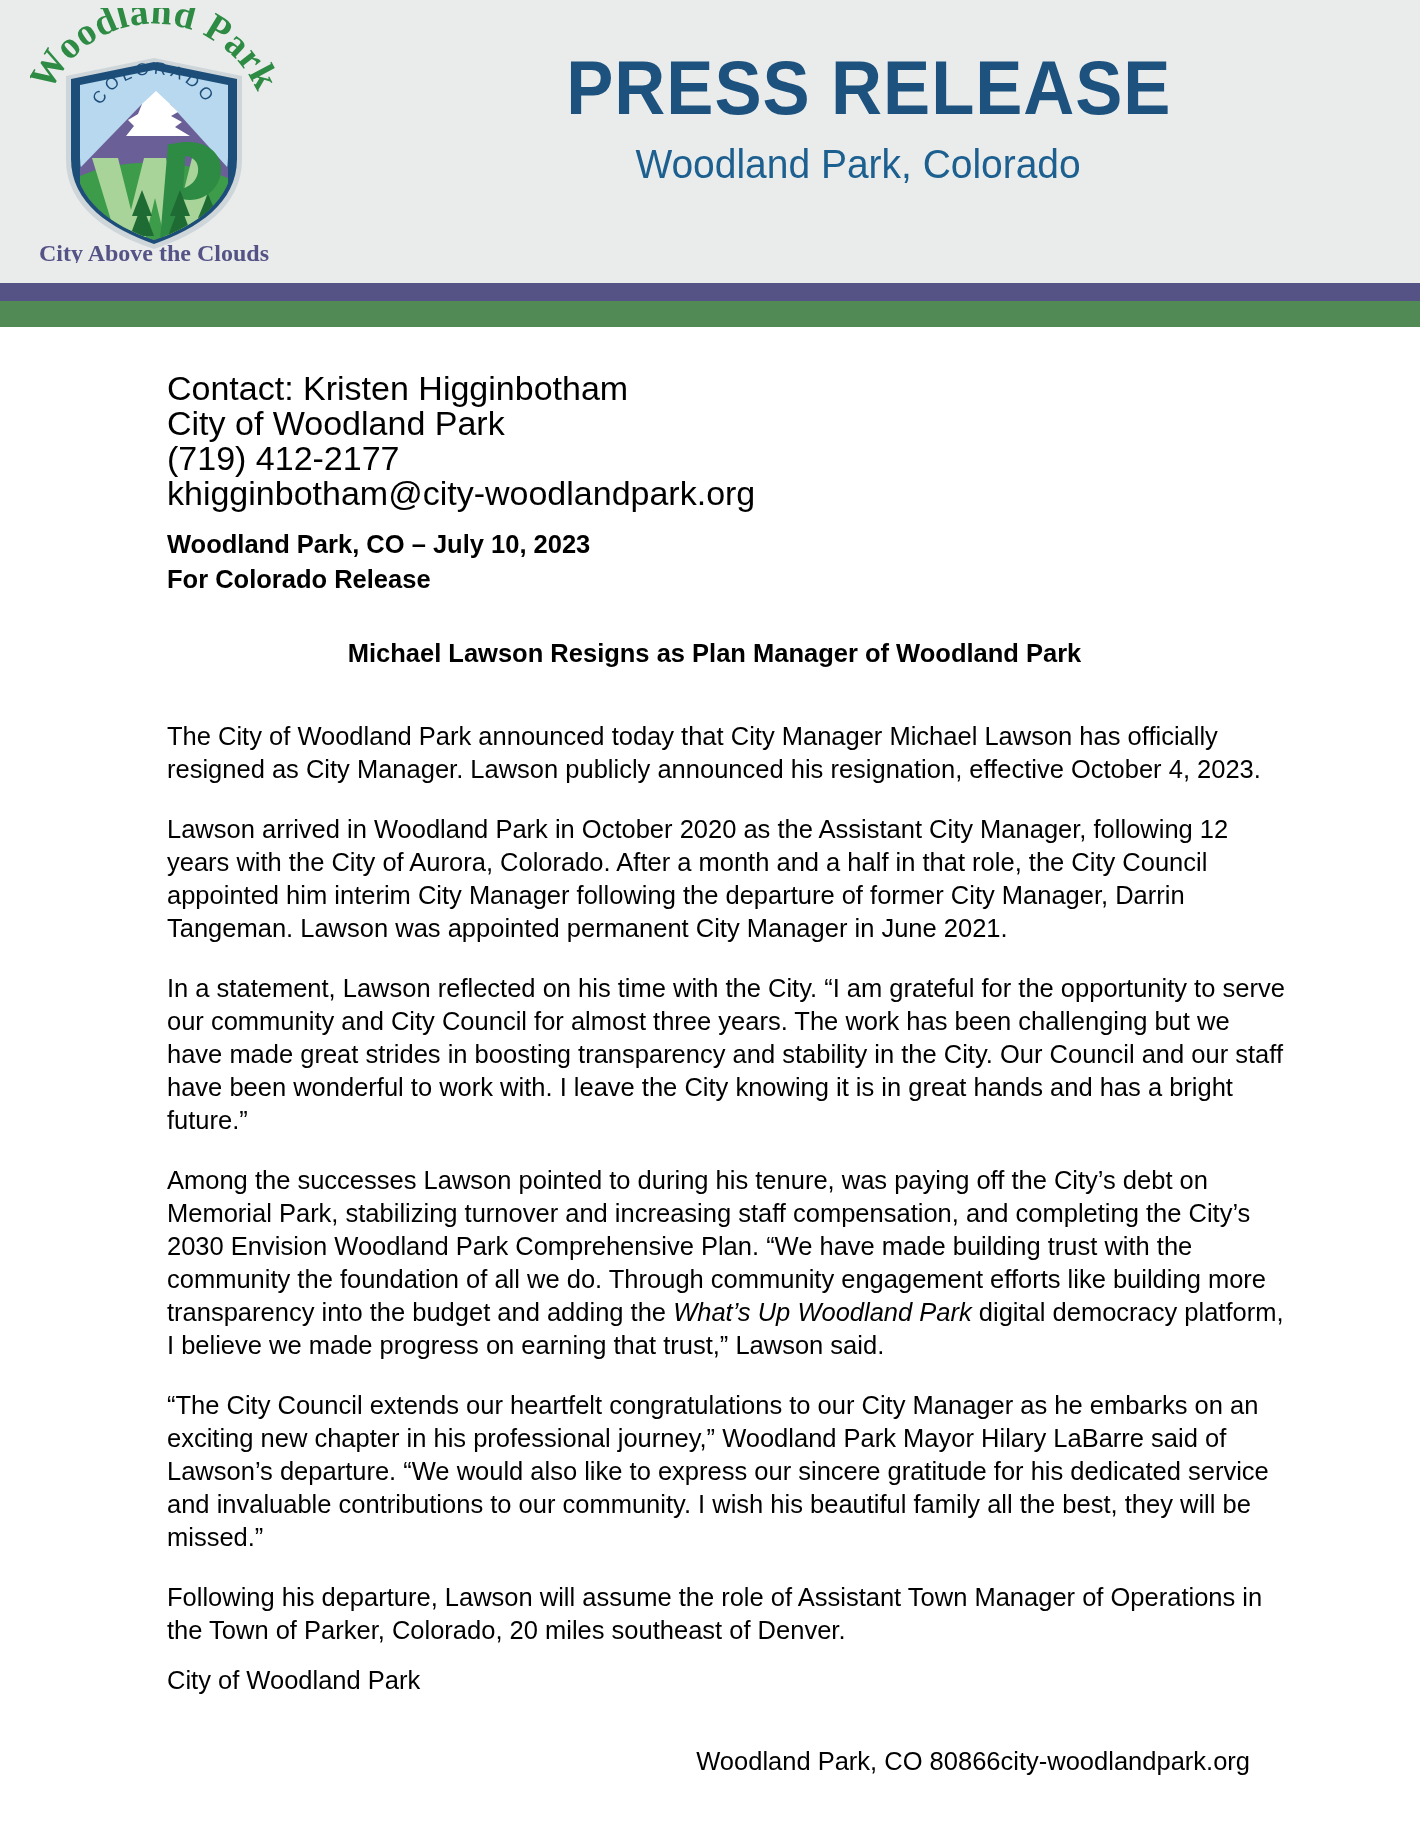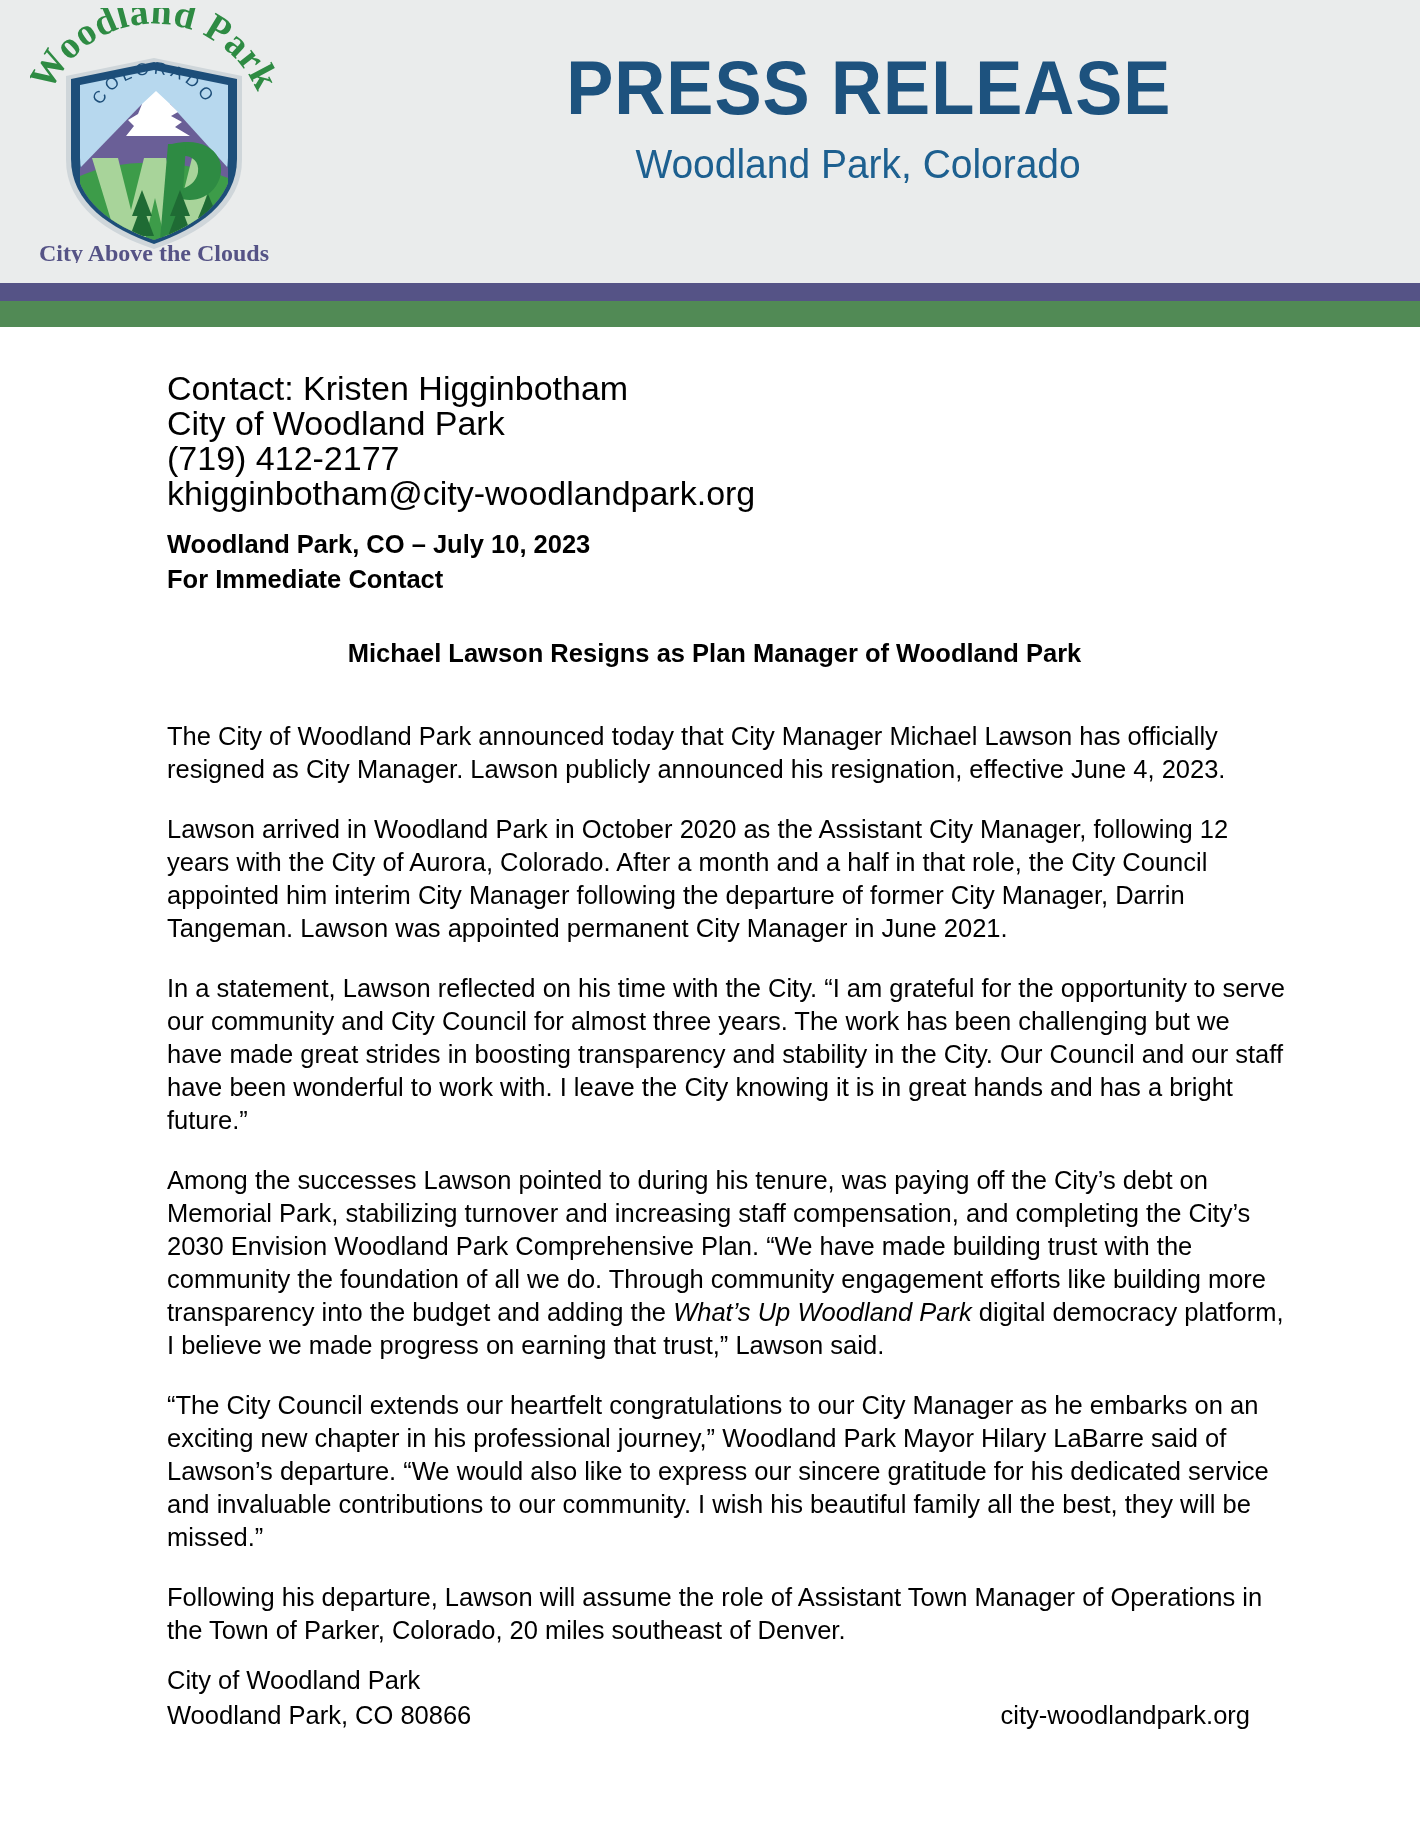--- a/index.html
+++ b/index.html
@@ -116,22 +116,23 @@
 
   .closing-block {
     margin-top: 14px;
     font-size: 25.5px;
     line-height: 35px;
     position: relative;
   }
   .closing-block div { white-space: pre; }
   .closing-row {
     display: flex;
-    justify-content: space-between;
+    justify-content: flex-end;
     align-items: baseline;
+    margin-top: 46px;
   }
   .website {
     padding-right: 38px;
   }
 </style>
 </head>
 <body>
 
 <div class="header">
 
@@ -206,27 +207,27 @@
 
   <div class="contact-block">
     <div>Contact: Kristen Higginbotham</div>
     <div>City of Woodland Park</div>
     <div>(719) 412-2177</div>
     <div>khigginbotham@city-woodlandpark.org</div>
   </div>
 
   <div class="dateline">
     <div>Woodland Park, CO – July 10, 2023</div>
-    <div>For Immediate Contact</div>
+    <div>For Colorado Release</div>
   </div>
 
   <div class="headline">Michael Lawson Resigns as Plan Manager of Woodland Park</div>
 
   <div class="body-copy">
-    <p>The City of Woodland Park announced today that City Manager Michael Lawson has officially resigned as City Manager. Lawson publicly announced his resignation, effective June 4, 2023.</p>
+    <p>The City of Woodland Park announced today that City Manager Michael Lawson has officially resigned as City Manager. Lawson publicly announced his resignation, effective October 4, 2023.</p>
     <p>Lawson arrived in Woodland Park in October 2020 as the Assistant City Manager, following 12 years with the City of Aurora, Colorado. After a month and a half in that role, the City Council appointed him interim City Manager following the departure of former City Manager, Darrin Tangeman. Lawson was appointed permanent City Manager in June 2021.</p>
     <p>In a statement, Lawson reflected on his time with the City. “I am grateful for the opportunity to serve our community and City Council for almost three years. The work has been challenging but we have made great strides in boosting transparency and stability in the City. Our Council and our staff have been wonderful to work with. I leave the City knowing it is in great hands and has a bright future.”</p>
     <p><span>Among the successes Lawson pointed to during his tenure, was paying off the City’s debt on Memorial Park, stabilizing turnover and increasing staff compensation, and completing the City’s 2030 Envision Woodland Park Comprehensive Plan. “We have made building trust with the community the foundation of all we do. Through community engagement efforts like building more transparency into the budget and adding the </span><em>What’s Up Woodland Park</em><span> digital democracy platform, I believe we made progress on earning that trust,” Lawson said.</span></p>
     <p>“The City Council extends our heartfelt congratulations to our City Manager as he embarks on an exciting new chapter in his professional journey,” Woodland Park Mayor Hilary LaBarre said of Lawson’s departure. “We would also like to express our sincere gratitude for his dedicated service and invaluable contributions to our community. I wish his beautiful family all the best, they will be missed.”</p>
     <p> Following his departure, Lawson will assume the role of Assistant Town Manager of Operations in the Town of Parker, Colorado, 20 miles southeast of Denver.</p>
   </div>
 
   <div class="closing-block">
     <div>City of Woodland Park</div>
     <div class="closing-row">

